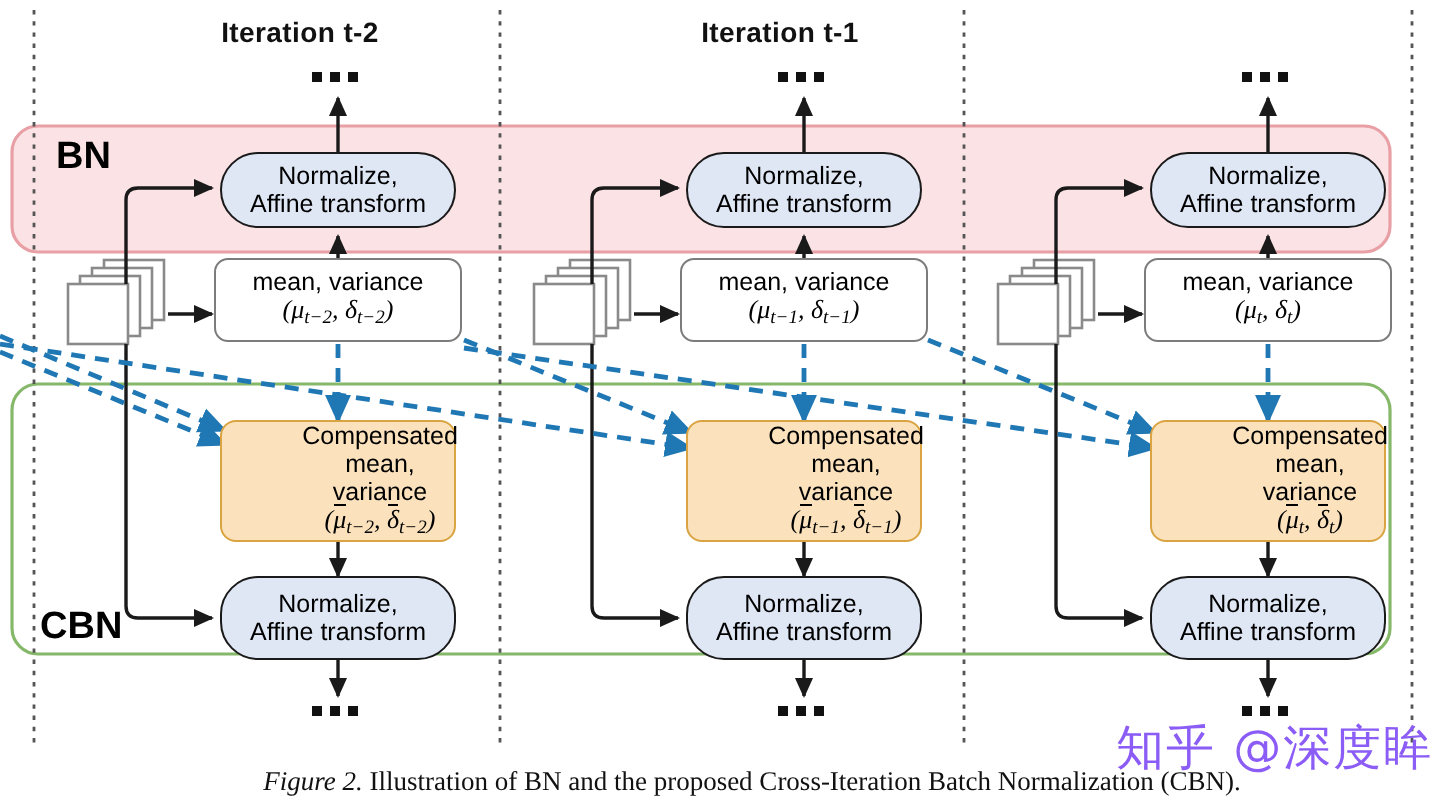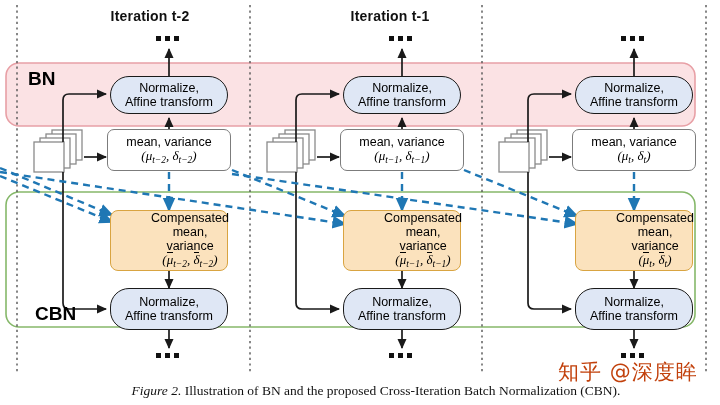--- a/index.html
+++ b/index.html
@@ -22,22 +22,22 @@
   .ovb{position:relative;display:inline-block;}
   .ovb::before{content:"";position:absolute;left:4%;right:6%;top:-0.09em;height:1px;background:#000;}
 
   .ell{position:absolute;display:flex;gap:4px;}
   .ell i{width:5px;height:5px;background:#111;display:block;}
 
   .caption{position:absolute;left:0;width:720px;text-align:center;
            font-family:"Liberation Serif",serif;font-size:13.5px;color:#111;margin-left:16px;}
   .caption .ital{font-style:italic;}
 
-  .wm{position:absolute;font-family:"DejaVu Sans",sans-serif;font-size:21px;
-      color:#c2410c;white-space:nowrap;letter-spacing:1px;}
+  .wm{position:absolute;font-family:"DejaVu Sans",sans-serif;font-size:24px;
+      color:#8b5cf6;white-space:nowrap;letter-spacing:1px;}
 </style>
 </head>
 <body>
 
 <div id="root">
 
   <svg id="figure" viewBox="0 0 720 405">
     <defs>
       <marker id="ah" markerWidth="7" markerHeight="7" refX="5.4" refY="3" orient="auto">
         <path d="M0,0.3 L6,3 L0,5.7 Z" fill="#1a1a1a"></path>
@@ -121,21 +121,21 @@
 
       <path d="M464,170 L577,216" marker-end="url(#ahb)"></path>
       <path d="M232,174 L577,224" marker-end="url(#ahb)"></path>
     </g>
   </svg>
 
   <div class="col-title" style="left:60px;top:8px;width:180px;">Iteration t-2</div>
   <div class="col-title" style="left:300px;top:8px;width:180px;">Iteration t-1</div>
 
   <div class="band-label" style="left:28px;top:68px;">BN</div>
-  <div class="band-label" style="left:35px;top:303px;">CBN</div>
+  <div class="band-label" style="left:20px;top:303px;">CBN</div>
 
   <div class="ell" style="left:156px;top:36px;">
       <i></i>
       <i></i>
       <i></i>
     </div>
   <div class="ell" style="left:389px;top:36px;">
       <i></i>
       <i></i>
       <i></i>

